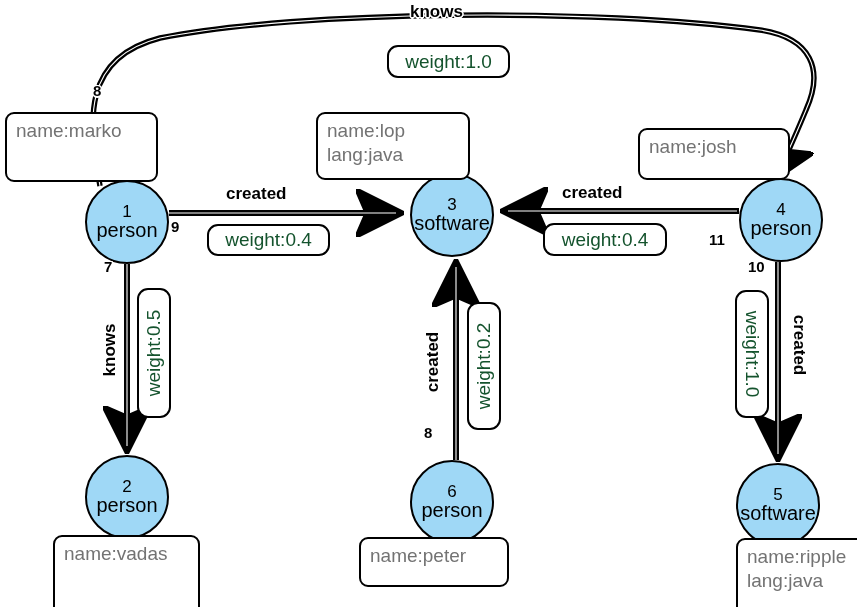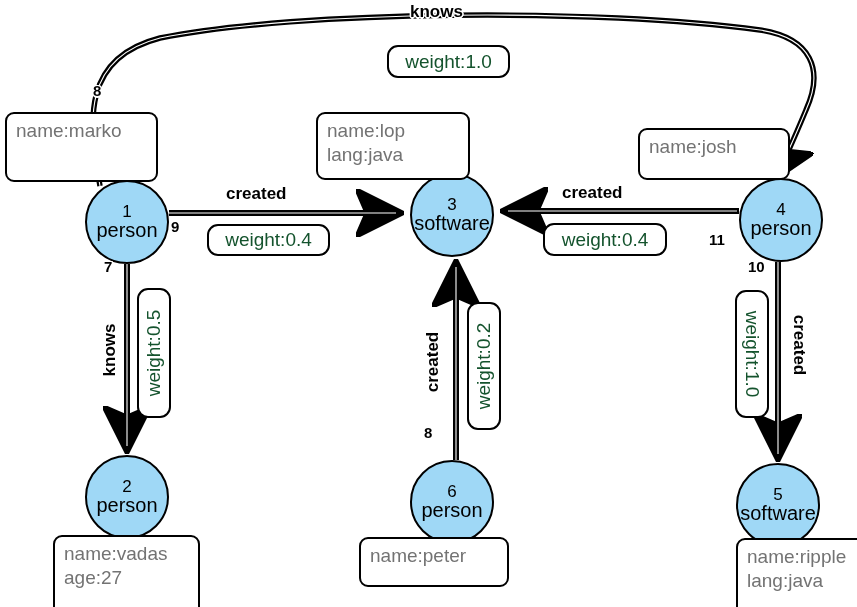--- a/index.html
+++ b/index.html
@@ -145,21 +145,20 @@
     <span class="pline">name:lop</span>
     <span class="pline">lang:java</span>
   </div>
 
   <div class="propbox" style="left:638px; top:128px; width:152px; height:52px;">
     <span class="pline">name:josh</span>
   </div>
 
   <div class="propbox" style="left:53px; top:535px; width:147px; height:84px;">
     <span class="pline">name:vadas</span>
-    <span class="pline">age:27</span>
   </div>
 
   <div class="propbox" style="left:359px; top:537px; width:150px; height:50px;">
     <span class="pline">name:peter</span>
   </div>
 
   <div class="propbox" style="left:736px; top:538px; width:155px; height:80px;">
     <span class="pline">name:ripple</span>
     <span class="pline">lang:java</span>
   </div>

